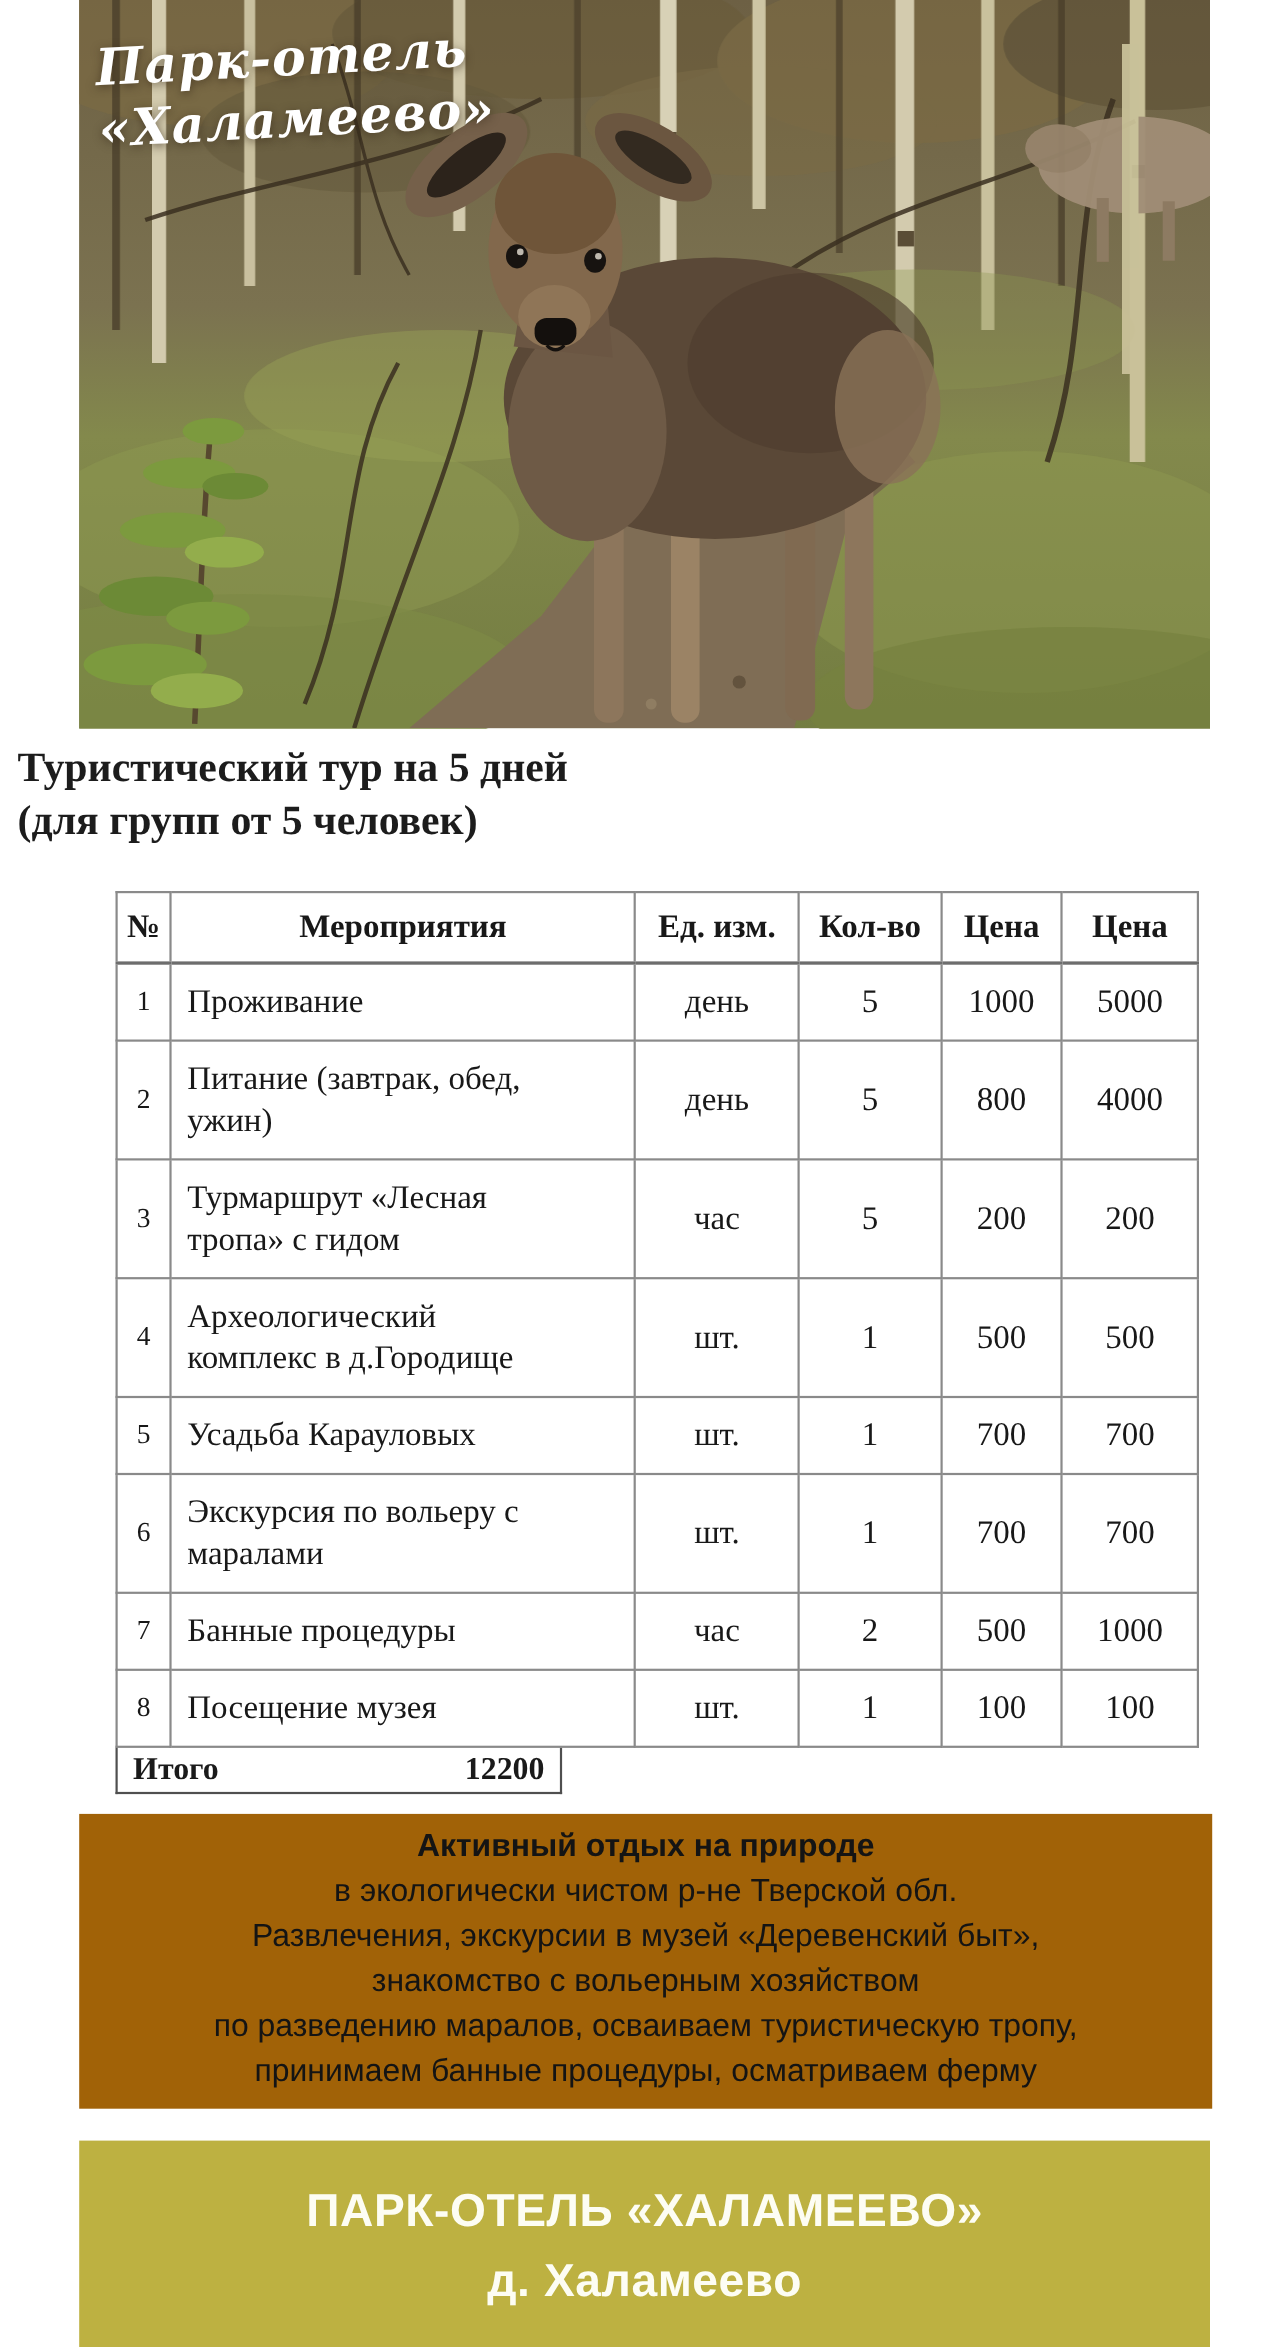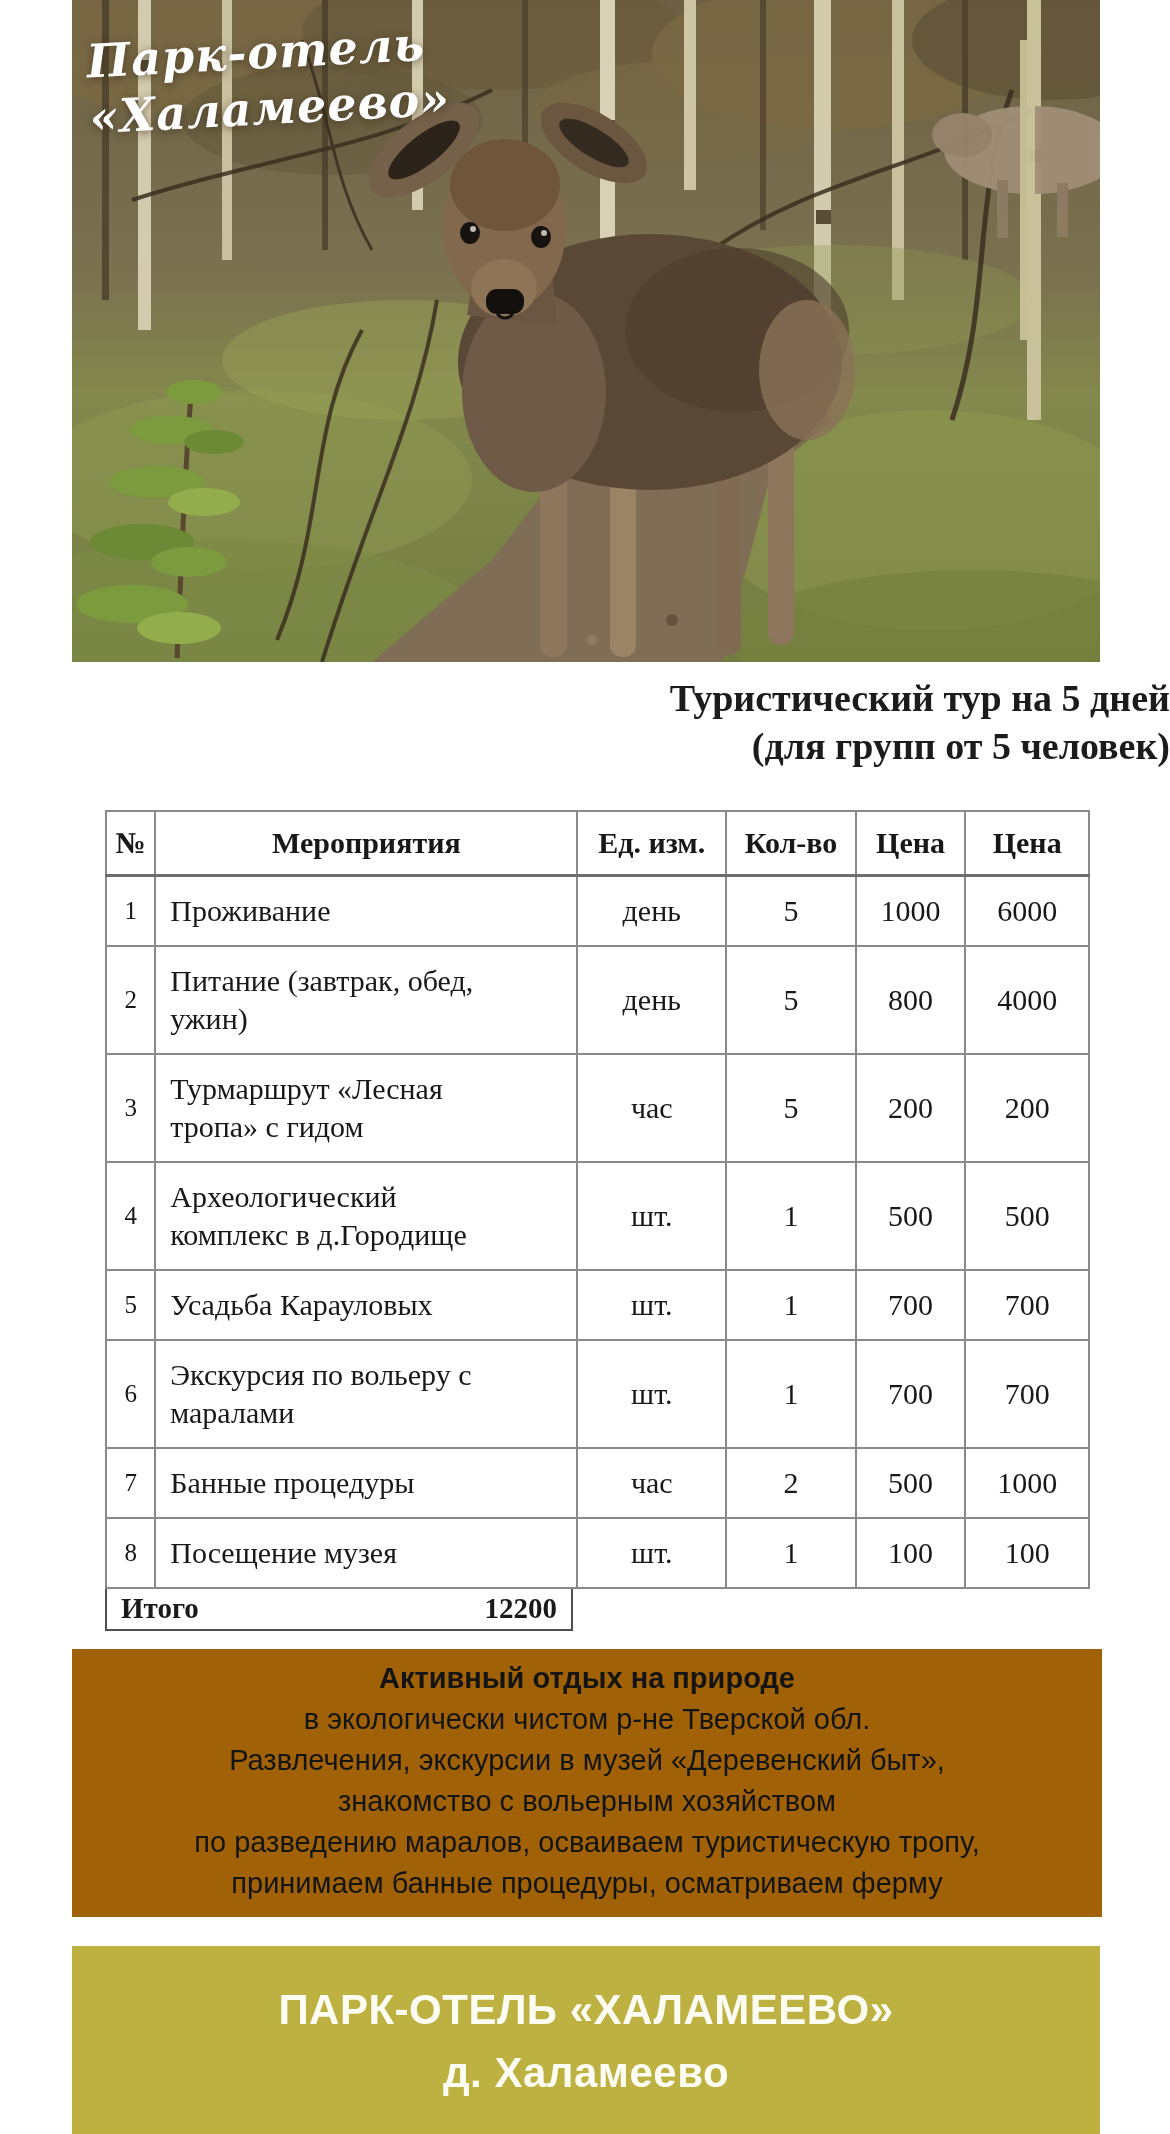--- a/index.html
+++ b/index.html
@@ -8,33 +8,33 @@
 
   
   .hero{position:relative;margin:0 70px 0 72px;height:662px;overflow:hidden;background:#7b7250;}
   .hero svg{display:block;width:100%;height:100%;}
   .logo{position:absolute;left:16px;top:24px;transform:rotate(-3deg);
         font-family:"DejaVu Serif",serif;font-style:italic;font-weight:bold;
         font-size:46px;line-height:56px;color:#ffffff;letter-spacing:1px;
         text-shadow:0 2px 9px rgba(55,42,25,.65);}
 
   
-  .title{margin:12px 0 12px;text-align:right;font-weight:bold;font-size:38px;line-height:48px;color:#1c1c1c;padding-left:16px;}
+  .title{margin:12px 0 12px;text-align:left;font-weight:bold;font-size:38px;line-height:48px;color:#1c1c1c;padding-left:16px;}
 
   
   table.price{border-collapse:collapse;table-layout:fixed;margin:40px 0 0 105px;width:985px;
               font-size:30px;line-height:38px;color:#181818;border:2px solid #4f4f4f;}
   table.price th,table.price td{border:2px solid #8a8a8a;vertical-align:middle;background:#fff;}
   table.price th{font-weight:bold;text-align:center;padding:12px 4px;border-bottom:3px solid #6d6d6d;}
   td.c-num{text-align:center;font-size:25px;padding:15px 2px;}
   td.c-act{text-align:left;padding:15px 70px 15px 14px;}
   td.c-unit,td.c-qty,td.c-price,td.c-sum{text-align:center;padding:15px 4px;}
 
   .total-row{display:flex;justify-content:space-between;align-items:center;box-sizing:border-box;
-             width:468px;margin-left:105px;border:2px solid #4f4f4f;border-top:0;
+             width:406px;margin-left:105px;border:2px solid #4f4f4f;border-top:0;
              padding:2px 14px 4px;font-weight:bold;font-size:29px;line-height:34px;}
 
   
   .info-box{margin:18px 68px 0 72px;background:#a16207;padding:9px 26px 13px;text-align:center;
             font-family:"Liberation Sans",sans-serif;font-size:29px;line-height:41px;color:#141414;}
   .info-title{font-weight:bold;}
 
   
   .footer{margin:29px 70px 0 72px;background:#bdb141;height:320px;box-sizing:border-box;
           padding-top:32px;text-align:center;font-family:"Liberation Sans",sans-serif;
@@ -196,21 +196,21 @@
         <th>Цена</th>
       </tr>
     </thead>
     <tbody>
       <tr>
         <td class="c-num">1</td>
         <td class="c-act">Проживание</td>
         <td class="c-unit">день</td>
         <td class="c-qty">5</td>
         <td class="c-price">1000</td>
-        <td class="c-sum">6000</td>
+        <td class="c-sum">5000</td>
       </tr>
       <tr>
         <td class="c-num">2</td>
         <td class="c-act">Питание (завтрак, обед, ужин)</td>
         <td class="c-unit">день</td>
         <td class="c-qty">5</td>
         <td class="c-price">800</td>
         <td class="c-sum">4000</td>
       </tr>
       <tr>

